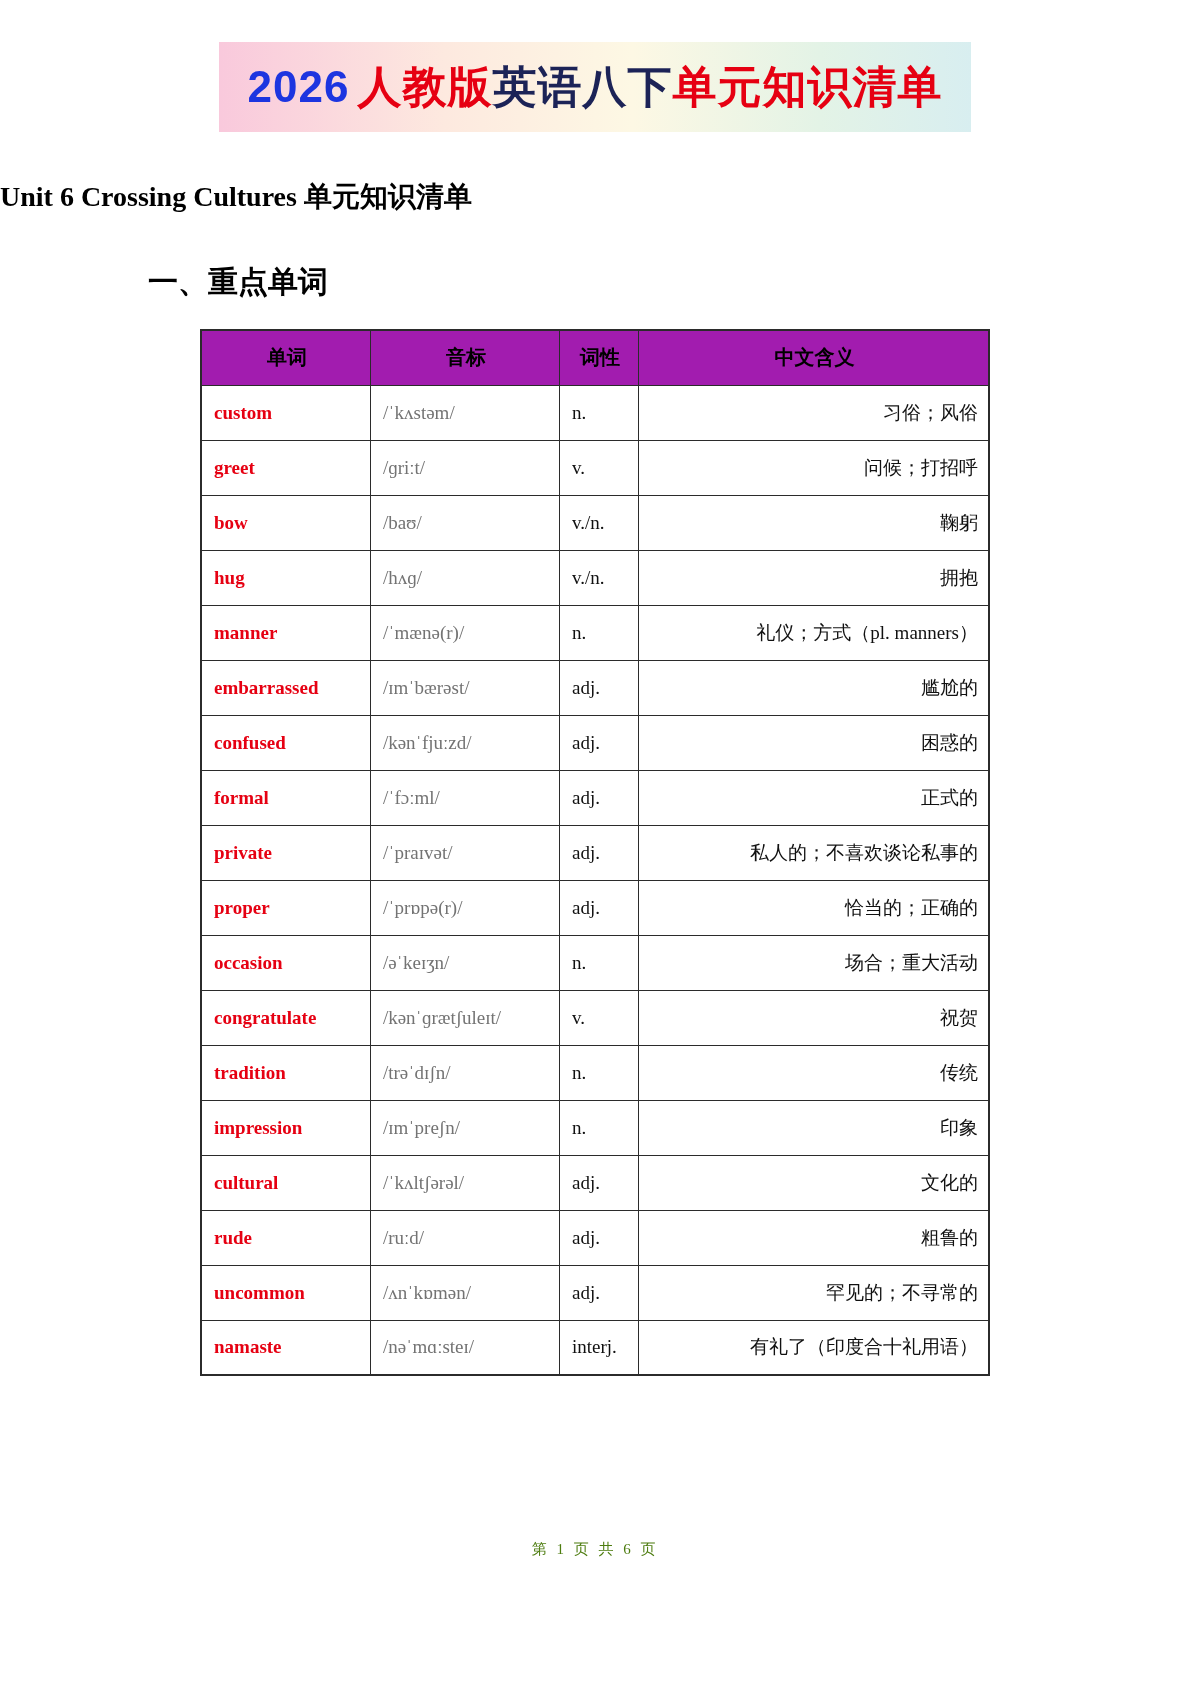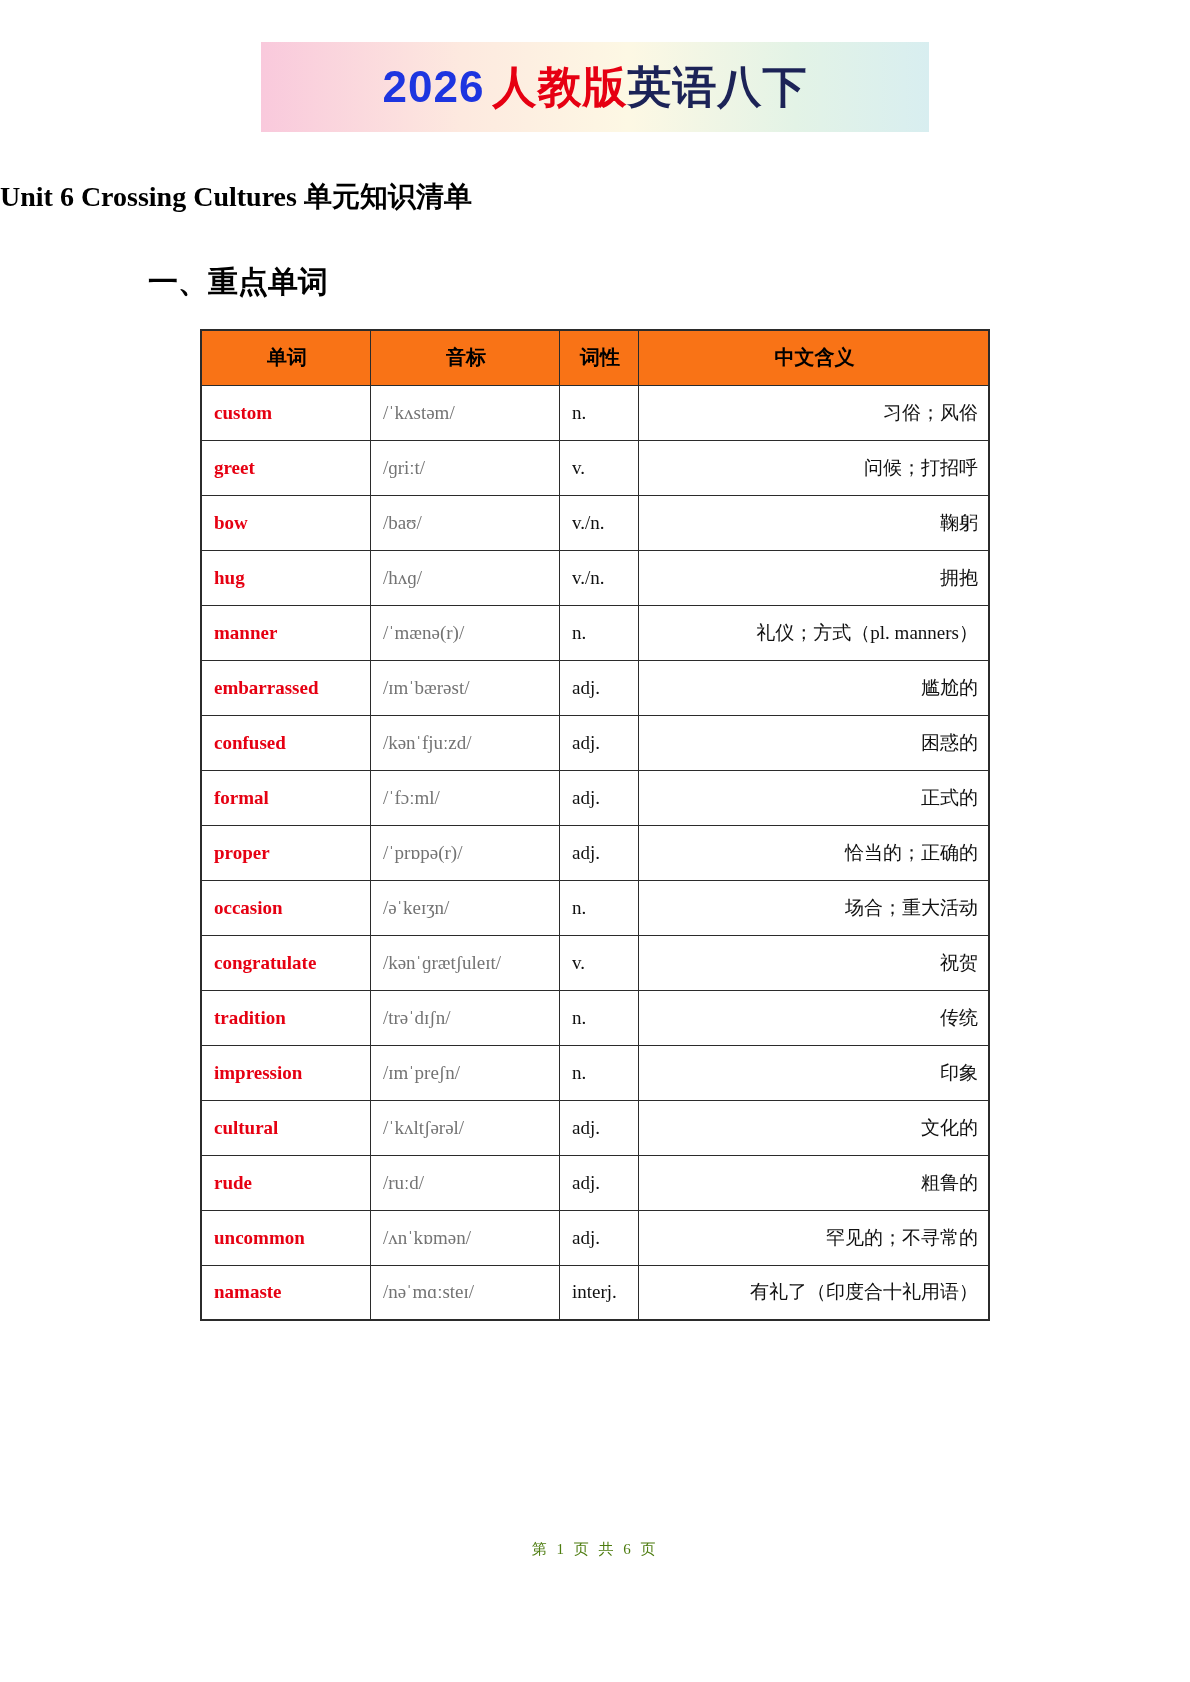--- a/index.html
+++ b/index.html
@@ -11,21 +11,21 @@
   .page {
     position: relative;
     width: 1190px;
     min-height: 1682px;
     margin: 0 auto;
     background: #ffffff;
     box-sizing: border-box;
   }
   .banner {
     margin: 42px auto 0 auto;
-    width: 668px;
+    width: 752px;
     height: 90px;
     background: linear-gradient(90deg, #f9c9dc 0%, #fde9df 30%, #fdf8e4 55%, #e3f3e6 80%, #d8eef0 100%);
     display: flex;
     align-items: center;
     justify-content: center;
     white-space: nowrap;
   }
   .banner span {
     font-family: "Liberation Sans", sans-serif;
     font-weight: bold;
@@ -66,21 +66,21 @@
     padding: 2px 10px 2px 12px;
     box-sizing: border-box;
     vertical-align: middle;
     font-size: 19px;
     overflow: hidden;
   }
   table.vocab th {
     text-align: center;
     font-weight: bold;
     color: #000000;
-    background: #f97316;
+    background: #a21caf;
     font-size: 20px;
   }
   td.cell-word {
     color: #e60012;
     font-weight: bold;
     font-size: 19px;
   }
   td.cell-phonetic { color: #737373; margin-left: 20px; }
   td.cell-pos      { color: #111111; }
   td.cell-meaning  { color: #111111; text-align: right; }
@@ -97,20 +97,21 @@
 </style>
 </head>
 <body>
 
 <div class="page">
 
   <div class="banner">
     <span class="b-year">2026</span>
     <span class="b-red1">人教版</span>
     <span class="b-navy">英语八下</span>
+    <span class="b-red2">单元知识清单</span>
   </div>
 
   <h1 class="doc-title">Unit 6 Crossing Cultures  单元知识清单</h1>
 
   <h2 class="section-heading">一、重点单词</h2>
 
   <table class="vocab">
     <colgroup>
       <col class="c-word">
         <col class="c-phonetic">
@@ -168,20 +169,26 @@
           <td class="cell-pos">adj.</td>
           <td class="cell-meaning">困惑的</td>
         </tr>
         <tr>
           <td class="cell-word">formal</td>
           <td class="cell-phonetic">/ˈfɔːml/</td>
           <td class="cell-pos">adj.</td>
           <td class="cell-meaning">正式的</td>
         </tr>
         <tr>
+          <td class="cell-word">private</td>
+          <td class="cell-phonetic">/ˈpraɪvət/</td>
+          <td class="cell-pos">adj.</td>
+          <td class="cell-meaning">私人的；不喜欢谈论私事的</td>
+        </tr>
+        <tr>
           <td class="cell-word">proper</td>
           <td class="cell-phonetic">/ˈprɒpə(r)/</td>
           <td class="cell-pos">adj.</td>
           <td class="cell-meaning">恰当的；正确的</td>
         </tr>
         <tr>
           <td class="cell-word">occasion</td>
           <td class="cell-phonetic">/əˈkeɪʒn/</td>
           <td class="cell-pos">n.</td>
           <td class="cell-meaning">场合；重大活动</td>

